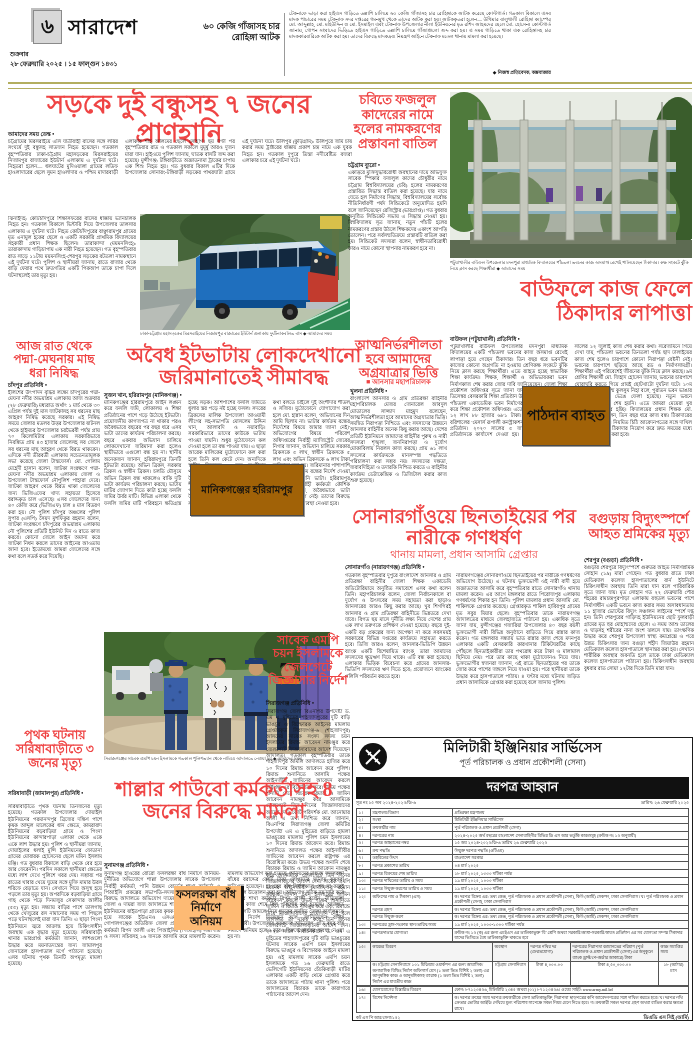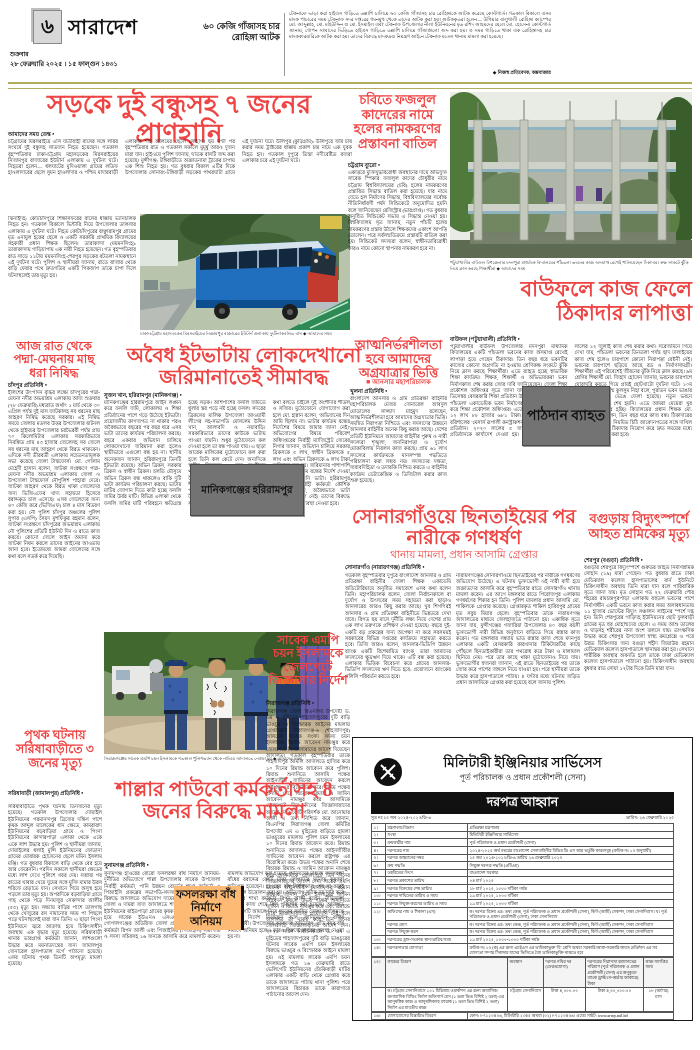--- a/index.html
+++ b/index.html
@@ -5,39 +5,39 @@
   html,body{margin:0;padding:0;background:#fff;}
   #paper{position:relative;width:700px;height:1050px;background:#fff;overflow:hidden;
          font-family:"Liberation Serif","DejaVu Serif",serif;color:#111;}
   .abs{position:absolute;}
   .h{font-weight:700;text-align:center;line-height:1.12;color:#ef4444;}
   .byline{font-weight:700;font-size:5.6px;line-height:1.2;}
   .txt{font-size:5px;line-height:1.26;text-align:justify;color:#161616;}
   .cols2{column-count:2;column-gap:7px;}
   .cols3{column-count:3;column-gap:7px;}
   .cap{font-size:4.4px;line-height:1.25;color:#222;}
-  .pullbox{background:#737373;border:1px solid #4a4a4a;display:flex;align-items:center;justify-content:center;
+  .pullbox{background:#a16207;border:1px solid #4a4a4a;display:flex;align-items:center;justify-content:center;
            text-align:center;font-weight:700;box-shadow:1px 1px 0 #999;}
   
   #pagebox{left:33px;top:10px;width:27px;height:32px;background:#d8d8d8;border:1px solid #8a8a8a;
            box-shadow:-2px -2px 0 #bfbfbf;display:flex;align-items:center;justify-content:center;
            font-size:20px;font-weight:700;}
   #section-name{left:68px;top:12px;font-size:20px;font-weight:700;letter-spacing:1px;}
   #weekday{left:10px;top:49px;font-size:6px;font-weight:700;}
   #dateline{left:10px;top:59px;font-size:6.5px;font-weight:700;}
   #brief-head{left:194px;top:21px;width:86px;font-size:8.5px;font-weight:700;text-align:right;line-height:1.25;}
   #hdr-vrule{left:284px;top:13px;width:1px;height:63px;background:#999;}
   #brief-body{left:289px;top:11px;width:262px;font-size:4.8px;line-height:1.18;text-align:justify;}
   #brief-signoff{left:289px;top:69px;width:262px;font-size:4.8px;font-weight:700;text-align:right;}
   #masthead{right:10px;top:24px;font-size:28px;font-weight:800;letter-spacing:-0.5px;font-family:"Liberation Sans",sans-serif;}
   #masthead .red{color:#e31e24;}
   #dblrule{left:8px;top:82px;width:684px;height:4px;border-top:2px solid #b3ae5f;border-bottom:1.5px solid #b3ae5f;}
   
   #ad{left:352px;top:737px;width:341px;height:284px;border:1.5px solid #1a1a1a;background:#fff;
-      padding:18px;box-sizing:border-box;overflow:hidden;font-family:"Liberation Serif",serif;}
+      padding:3px;box-sizing:border-box;overflow:hidden;font-family:"Liberation Serif",serif;}
   #ad table{border-collapse:collapse;width:100%;}
   #ad td,#ad th{border:0.5px solid #555;font-size:4.2px;line-height:1.3;padding:0.6px 1.5px;vertical-align:top;text-align:left;font-weight:400;}
   #ad .sl{width:10px;} #ad .lb{width:78px;}
   #ad-banner{background:#111;color:#fff;text-align:center;font-weight:700;font-size:12.5px;
              padding:1px 0;margin:2px 0 1px;}
   #ad-title{text-align:center;font-weight:700;font-size:13.5px;line-height:1.1;}
   #ad-sub{text-align:center;font-size:8px;}
   #ad-ref{display:flex;justify-content:space-between;font-size:4.3px;margin:1px 0;}
   .wt th{font-weight:700;text-align:center;background:#f4f4f4;}
   #ad-foot{display:flex;justify-content:space-between;margin-top:2px;}

